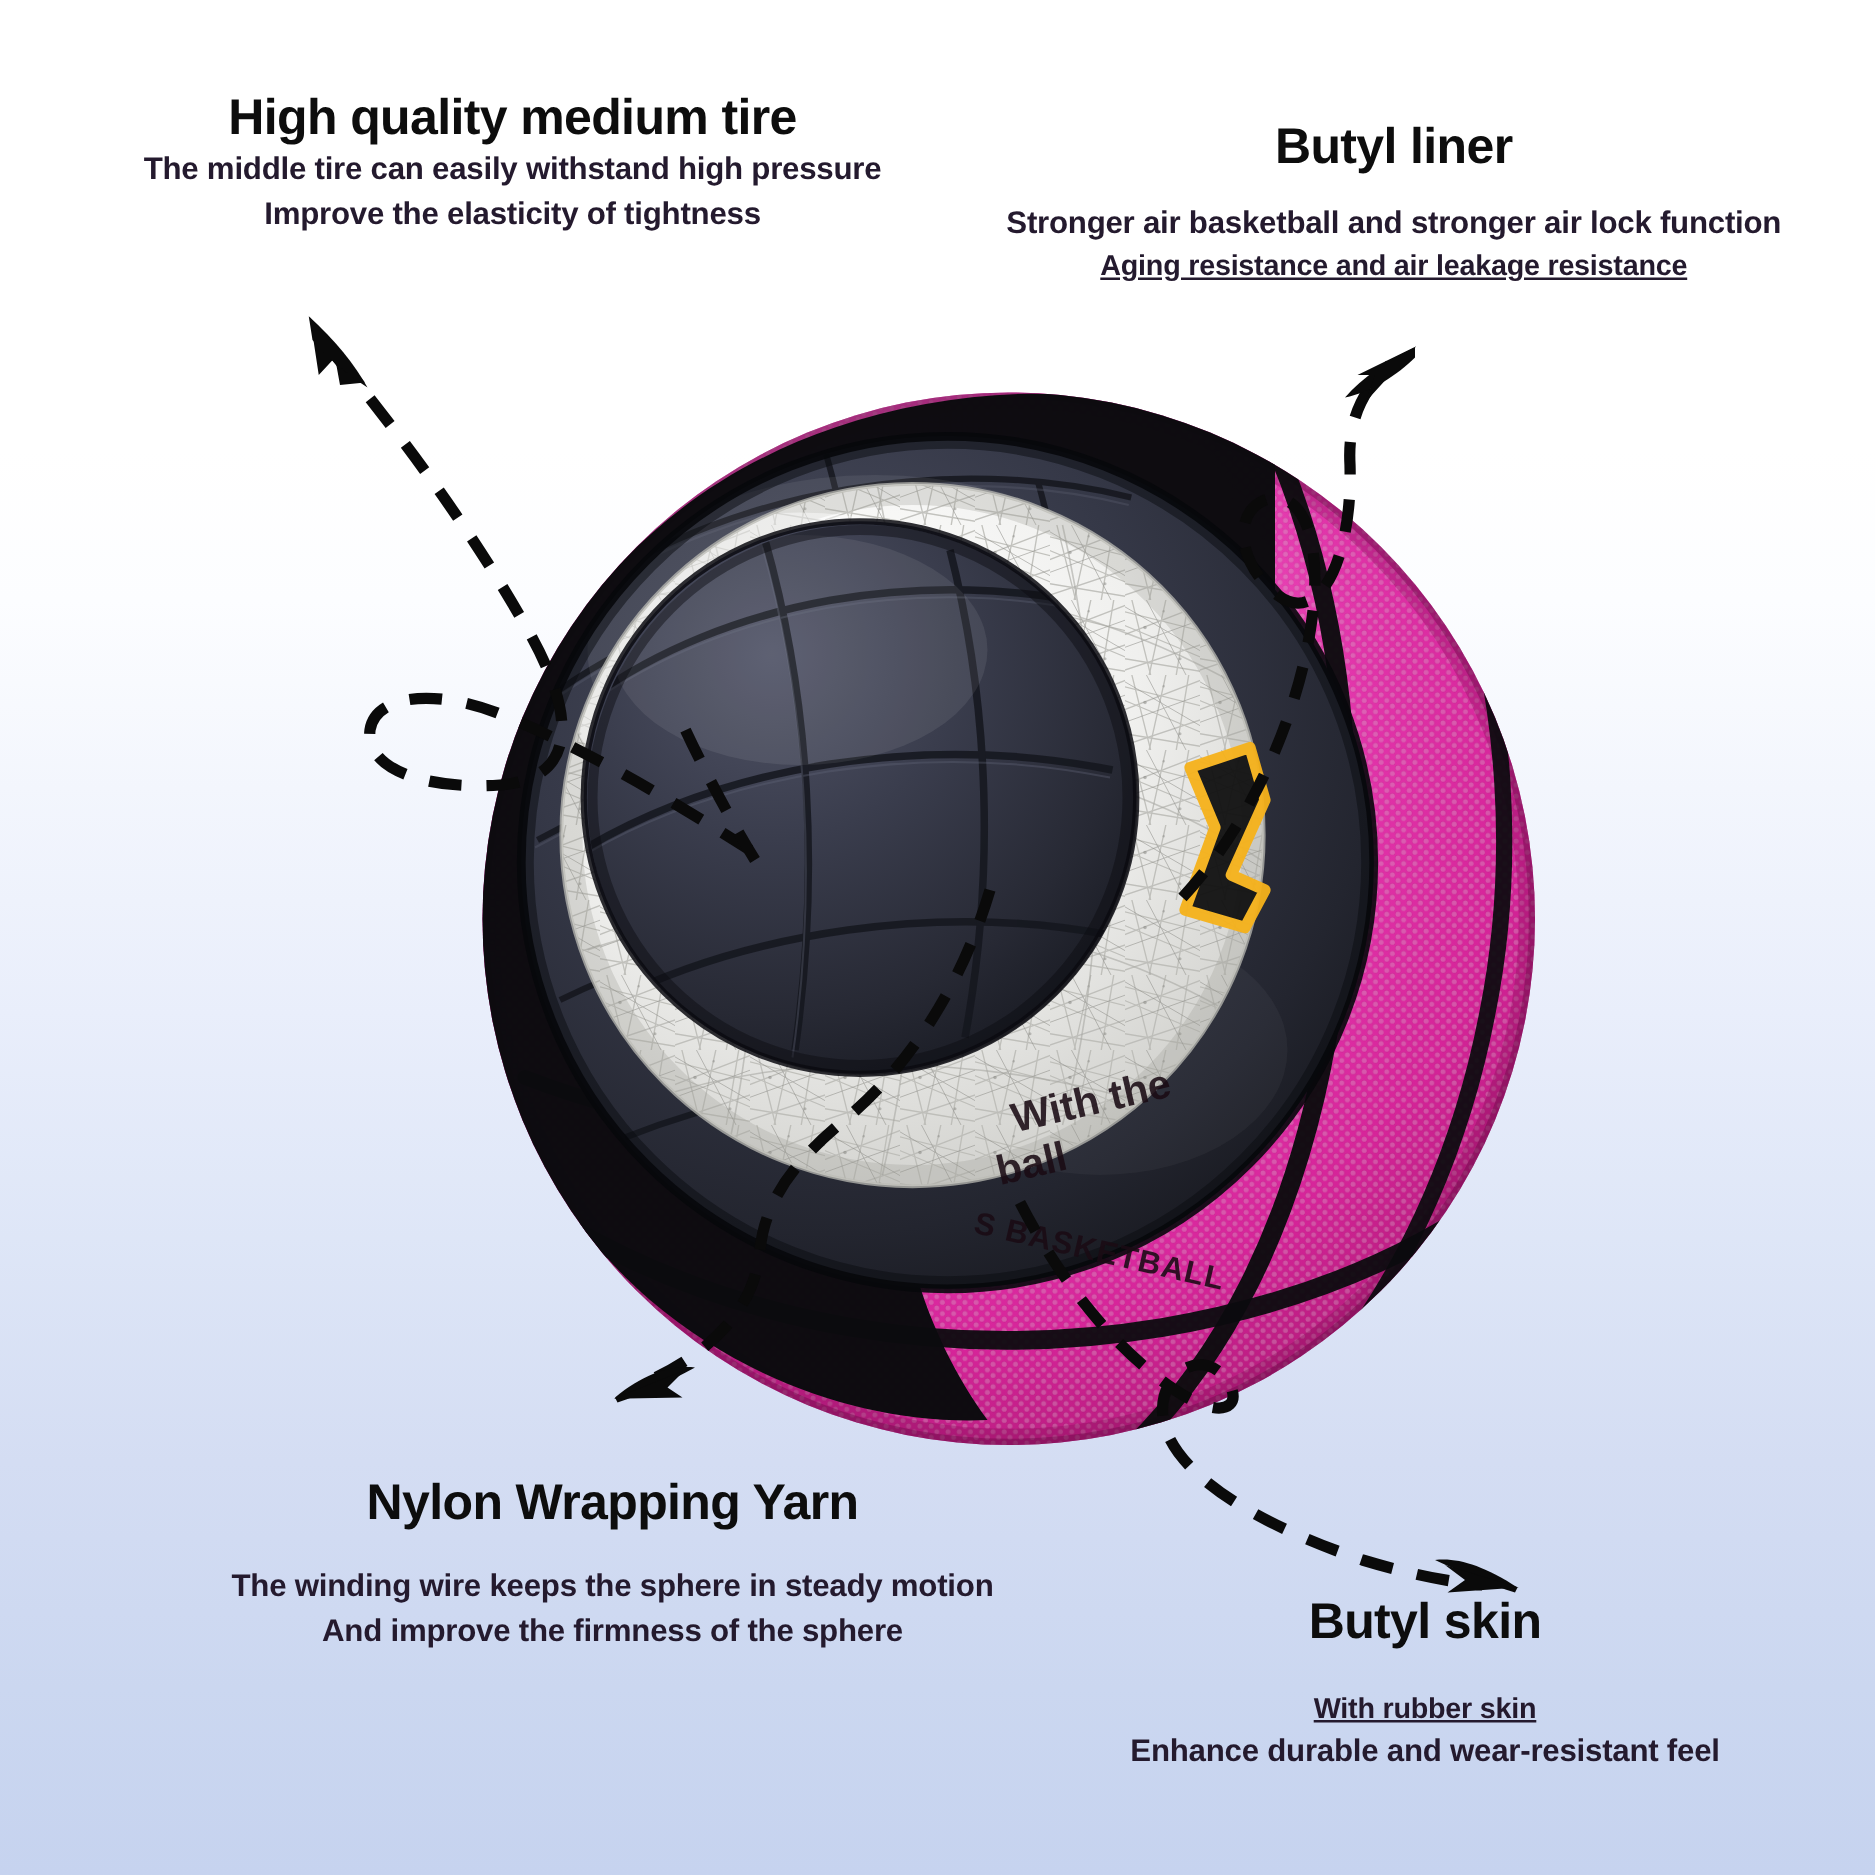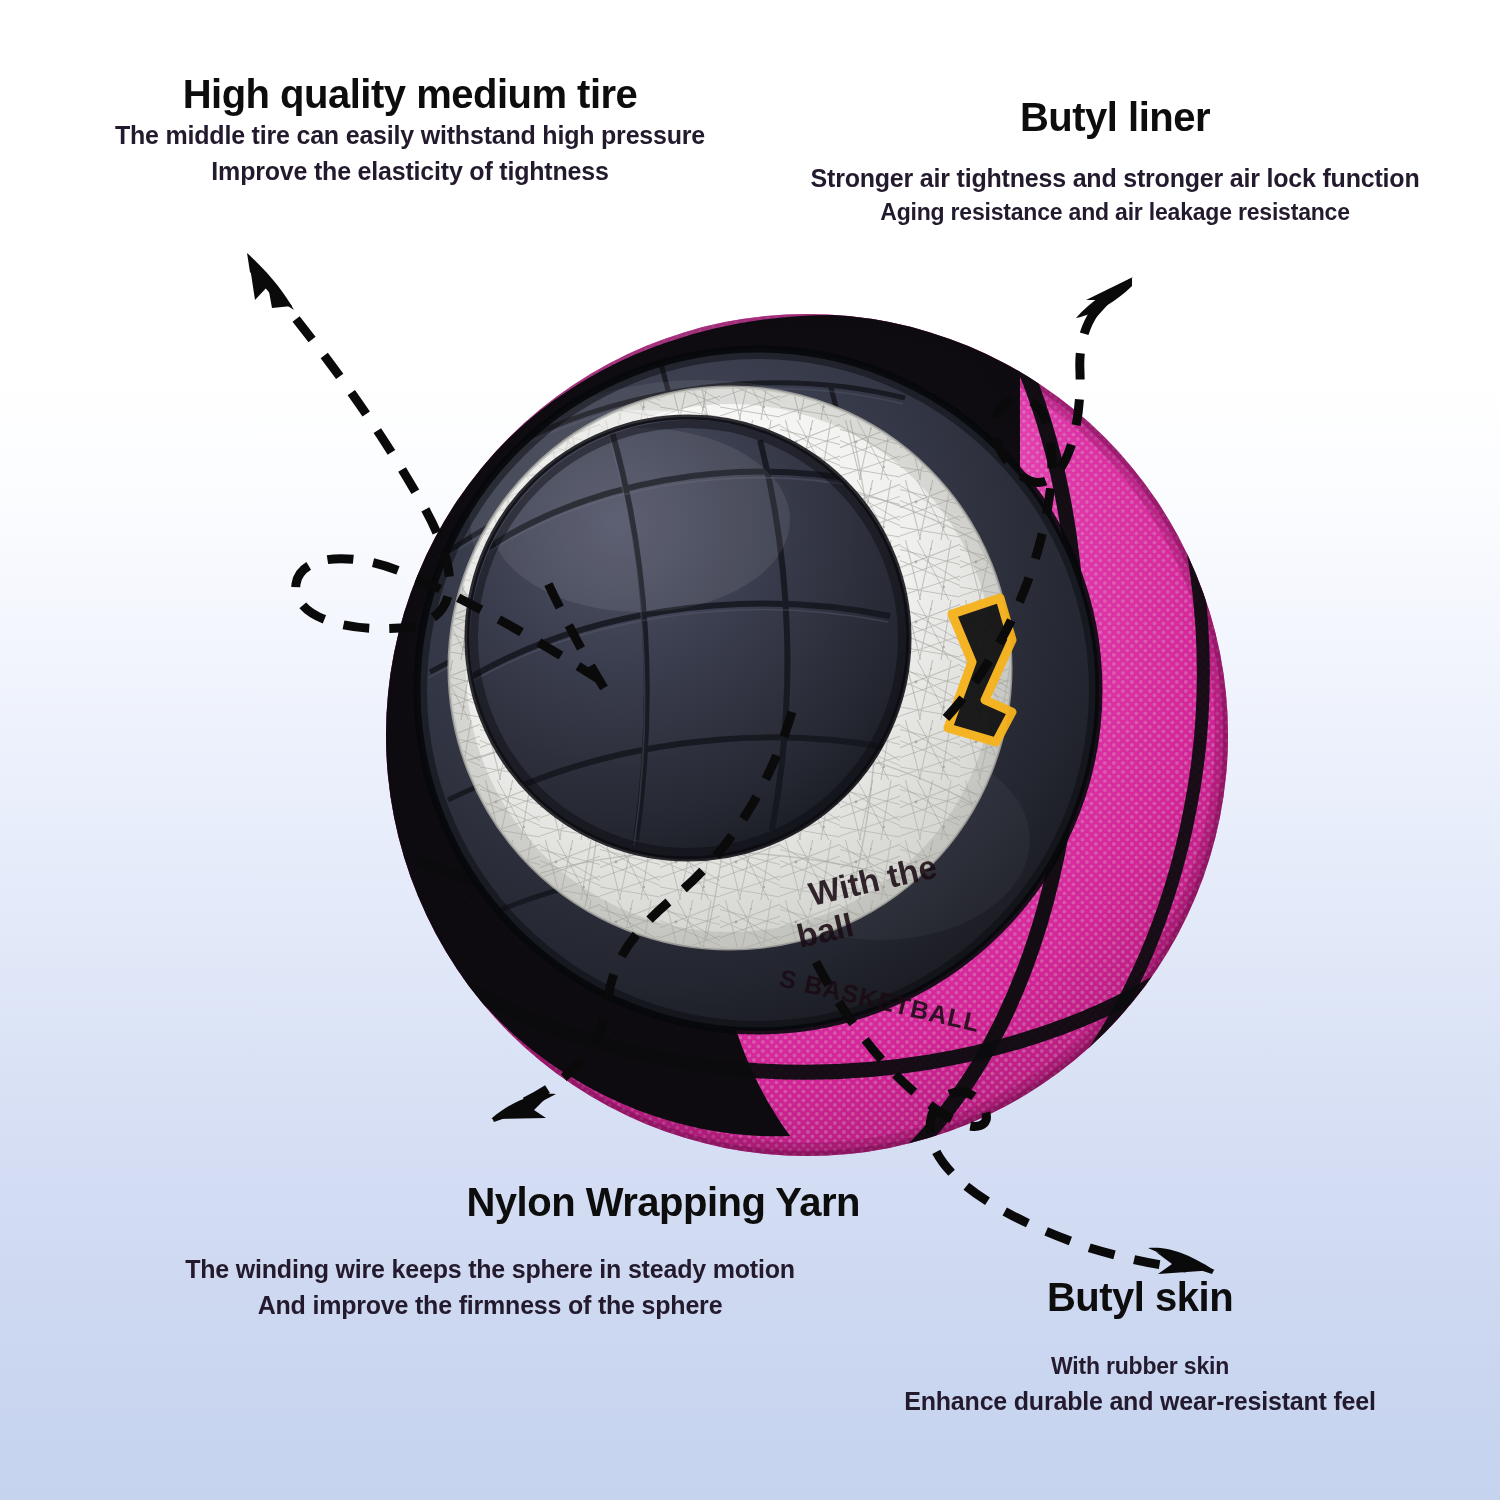--- a/index.html
+++ b/index.html
@@ -44,30 +44,31 @@
   .callout .c-line {
     font-weight: bold;
     font-size: 25px;
     line-height: 1.45;
     letter-spacing: -0.2px;
     color: #241a2e;
     white-space: nowrap;
   }
   .callout .c-line.small {
     font-size: 23px;
+    text-decoration: underline;
   }
 
   #callout-tire      { left: 40px;  top: 72px;  width: 740px; }
   #callout-tire .c-title { }
 
   #callout-butyl     { left: 745px; top: 95px;  width: 740px; }
   #callout-butyl .c-title { margin-bottom: 20px; }
 
   #callout-nylon     { left: 120px; top: 1180px; width: 740px; }
-  #callout-nylon .c-title { margin-bottom: 26px; text-align: right; }
+  #callout-nylon .c-title { margin-bottom: 26px; }
 
   #callout-rubber    { left: 790px; top: 1275px; width: 700px; }
   #callout-rubber .c-title { margin-bottom: 30px; }
 
   
   #ball-figure {
     position: absolute;
     left: 0; top: 0;
     width: 1500px;
     height: 1500px;
@@ -354,21 +355,21 @@
   </div>
 
   <div class="callout" id="callout-tire">
     <div class="c-title">High quality medium tire</div>
     <div class="c-line">The middle tire can easily withstand high pressure</div>
     <div class="c-line">Improve the elasticity of tightness</div>
   </div>
 
   <div class="callout" id="callout-butyl">
     <div class="c-title">Butyl liner</div>
-    <div class="c-line">Stronger air tightness and stronger air lock function</div>
+    <div class="c-line">Stronger air basketball and stronger air lock function</div>
     <div class="c-line small">Aging resistance and air leakage resistance</div>
   </div>
 
   <div class="callout" id="callout-nylon">
     <div class="c-title">Nylon Wrapping Yarn</div>
     <div class="c-line">The winding wire keeps the sphere in steady motion</div>
     <div class="c-line">And improve the firmness of the sphere</div>
   </div>
 
   <div class="callout" id="callout-rubber">

